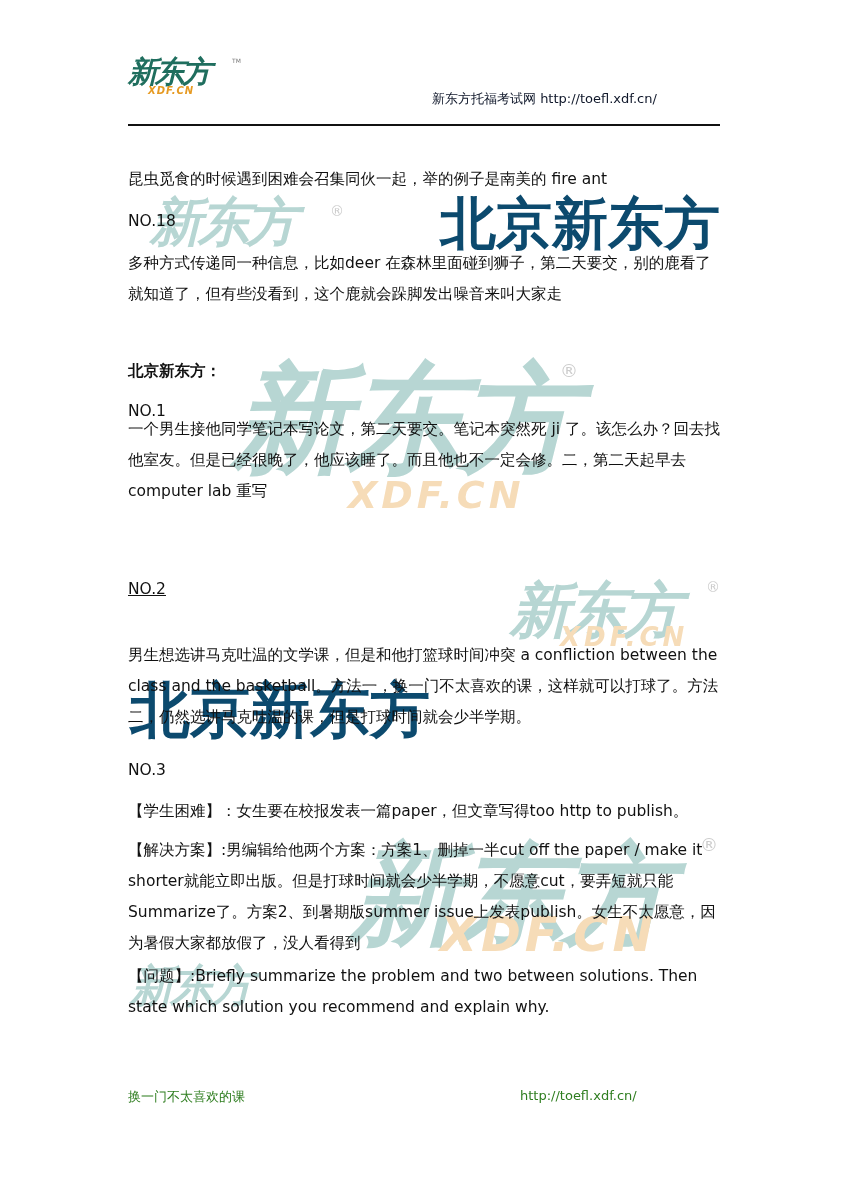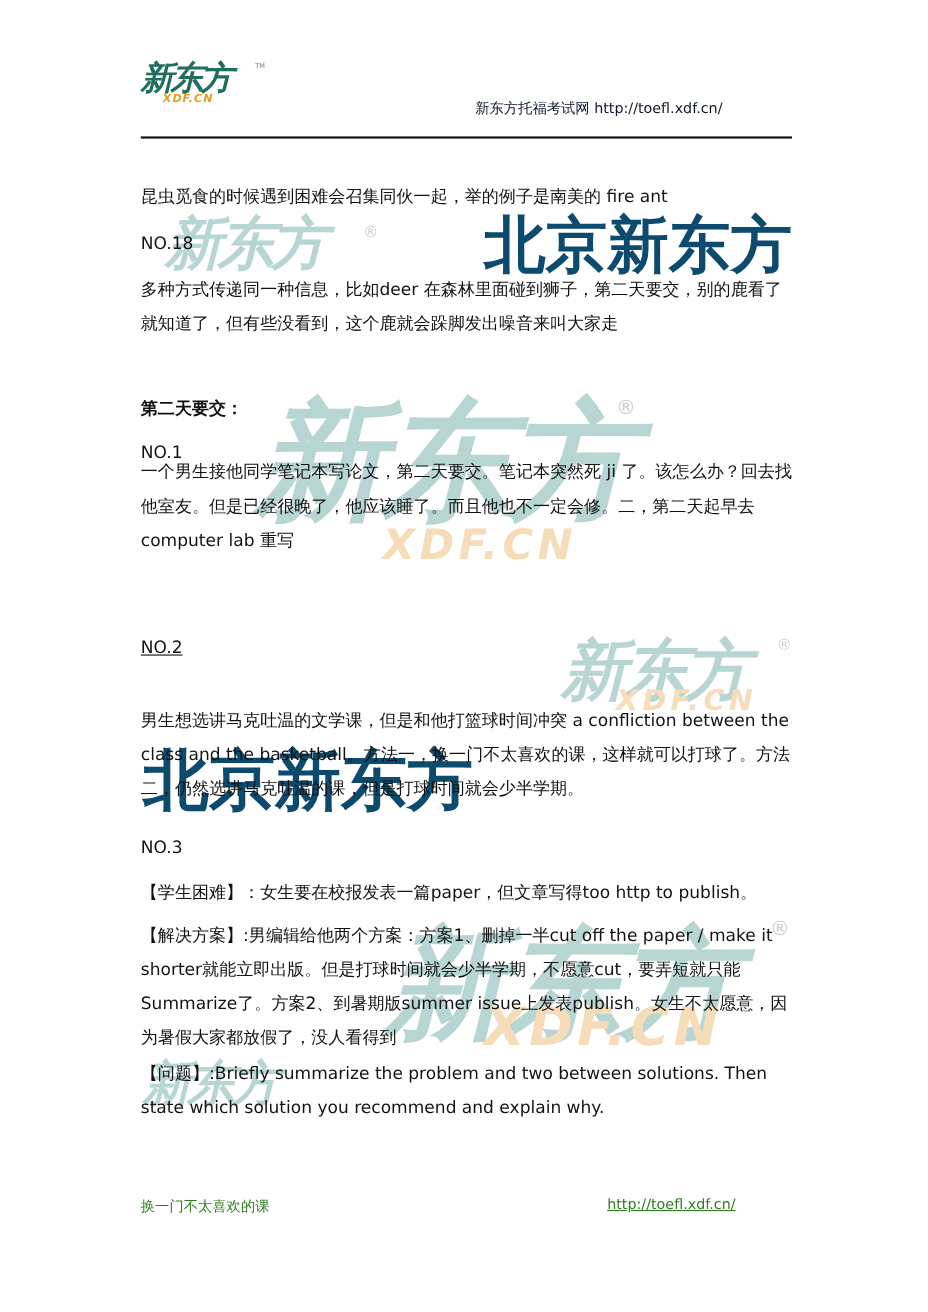--- a/index.html
+++ b/index.html
@@ -19,21 +19,21 @@
   .logo-tm { position: absolute; left: 104px; top: 2px; font-size: 6px; color: #777; }
 
   .header-link { position: absolute; left: 432px; top: 90px; font-size: 13px; color: #0f172a; z-index: 2; font-family: "DejaVu Sans", sans-serif; }
   .header-rule { position: absolute; left: 128px; top: 124px; width: 592px; height: 2px; background: #111; z-index: 2; }
 
   .content { position: absolute; left: 128px; top: 0; width: 592px; z-index: 2; }
   .p { position: absolute; left: 0; width: 592px; font-size: 15.5px; line-height: 31px; color: #111; }
   .bold { font-weight: bold; }
 
   .footer-left { position: absolute; left: 128px; top: 1088px; font-size: 13px; color: #2e7d1f; z-index: 2; }
-  .footer-right { position: absolute; left: 552px; top: 1088px; font-size: 13px; color: #2e7d1f; z-index: 2; text-decoration: underline; }
+  .footer-right { position: absolute; left: 520px; top: 1088px; font-size: 13px; color: #2e7d1f; z-index: 2; }
 </style>
 </head>
 <body>
 
 <div class="wm wm-teal" style="left:150px;top:196px;font-size:52px;">新东方</div>
 <div class="wm wm-reg" style="left:330px;top:204px;">®</div>
 <div class="wm wm-grey" style="left:440px;top:196px;font-size:56px;">北京新东方</div>
 
 <div class="wm wm-teal" style="left:232px;top:360px;font-size:118px;">新东方</div>
 <div class="wm wm-reg" style="left:560px;top:362px;font-size:18px;">®</div>
@@ -56,21 +56,21 @@
 </div>
 <div class="header-link">新东方托福考试网 http://toefl.xdf.cn/</div>
 <div class="header-rule"></div>
 
 <div class="content">
   <div class="p" style="top:126px;margin-top:38px;">昆虫觅食的时候遇到困难会召集同伙一起，举的例子是南美的 fire ant</div>
 
   <div class="p" style="top:206px;">NO.18</div>
   <div class="p" style="top:248px;">多种方式传递同一种信息，比如deer 在森林里面碰到狮子，第二天要交，别的鹿看了就知道了，但有些没看到，这个鹿就会跺脚发出噪音来叫大家走</div>
 
-  <div class="p bold" style="top:356px;">第二天要交：</div>
+  <div class="p bold" style="top:356px;">北京新东方：</div>
 
   <div class="p" style="top:396px;">NO.1</div>
   <div class="p" style="top:414px;">一个男生接他同学笔记本写论文，第二天要交。笔记本突然死 ji 了。该怎么办？回去找他室友。但是已经很晚了，他应该睡了。而且他也不一定会修。二，第二天起早去 computer lab 重写</div>
 
   <div class="p" style="top:574px;text-decoration:underline;">NO.2</div>
   <div class="p" style="top:640px;">男生想选讲马克吐温的文学课，但是和他打篮球时间冲突 a confliction between the class and the basketball。方法一，换一门不太喜欢的课，这样就可以打球了。方法二，仍然选讲马克吐温的课，但是打球时间就会少半学期。</div>
 
   <div class="p" style="top:755px;">NO.3</div>
   <div class="p" style="top:796px;">【学生困难】：女生要在校报发表一篇paper，但文章写得too http to publish。</div>
   <div class="p" style="top:835px;">【解决方案】:男编辑给他两个方案：方案1、删掉一半cut off the paper / make it shorter就能立即出版。但是打球时间就会少半学期，不愿意cut，要弄短就只能Summarize了。方案2、到暑期版summer issue上发表publish。女生不太愿意，因为暑假大家都放假了，没人看得到</div>

